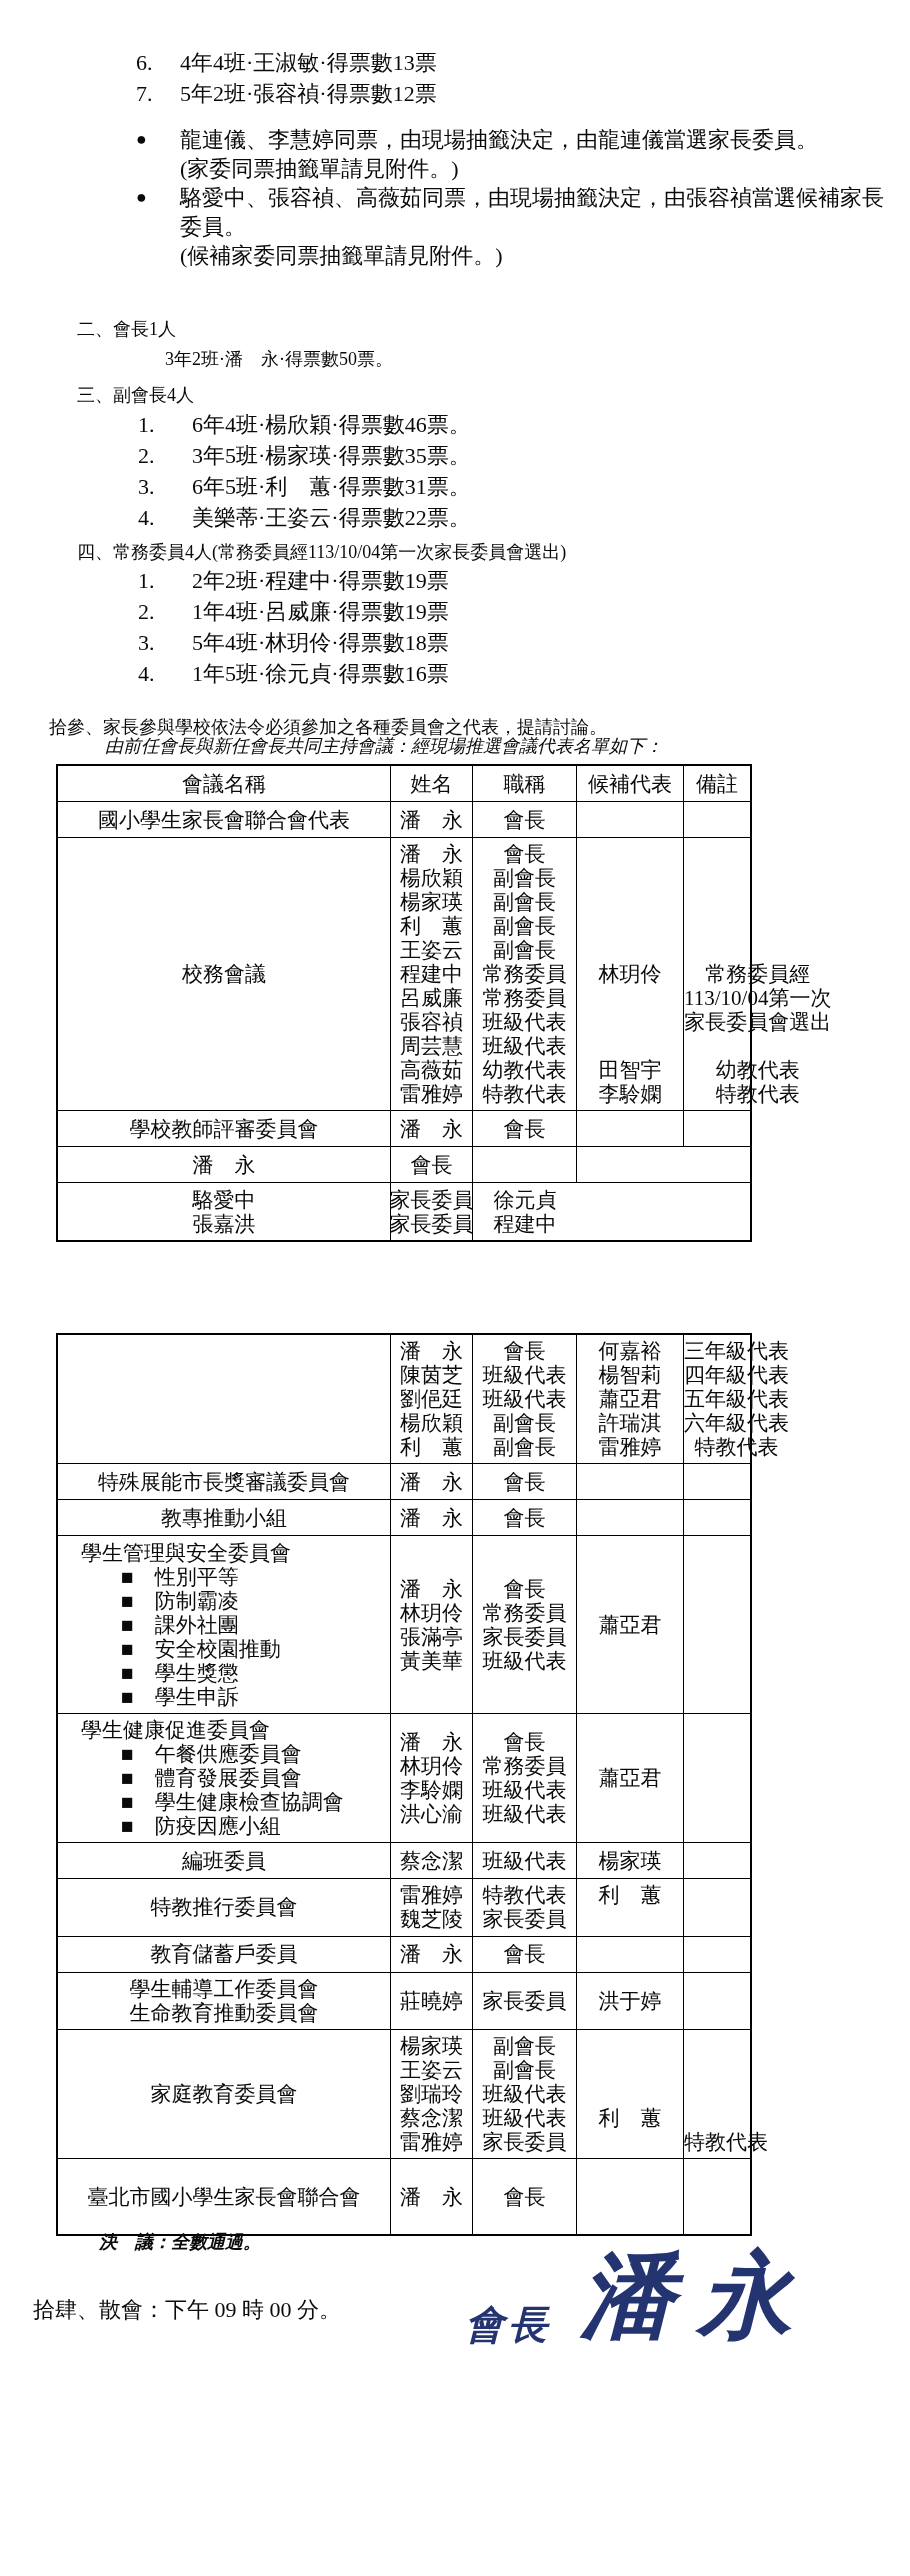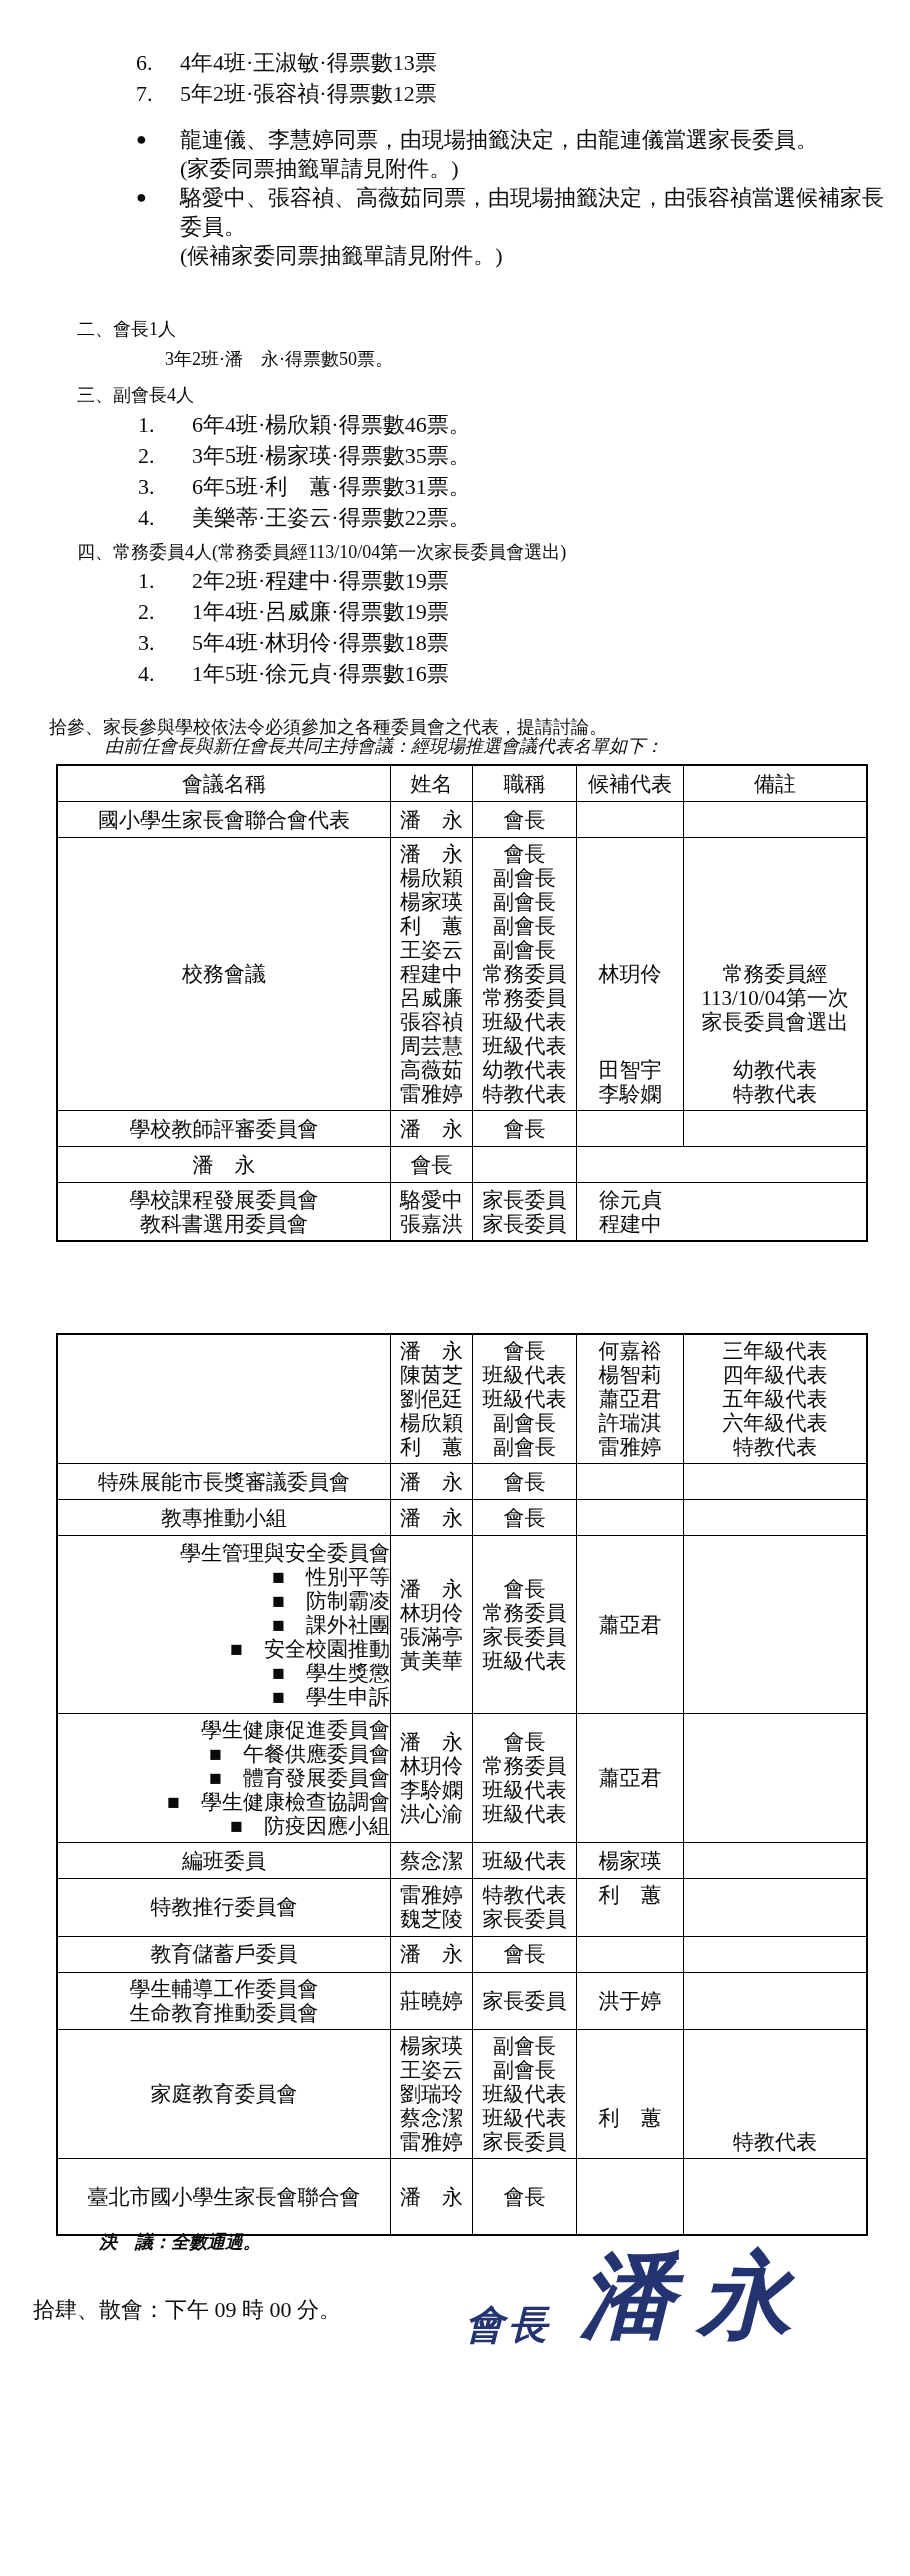--- a/index.html
+++ b/index.html
@@ -17,21 +17,21 @@
   .bodytext{font-size:22px; line-height:31px; white-space:nowrap;}
   .numlist .row{display:flex; line-height:31px;}
   .numlist .num{display:inline-block; width:44px; flex:0 0 44px;}
   .numlist2 .num{width:54px; flex:0 0 54px;}
   .bullets .row{display:flex; line-height:29px;}
   .bullets .marker{display:inline-block; width:44px; flex:0 0 44px; font-size:18px;}
   .heading{font-size:18px; line-height:30px; white-space:nowrap;}
   
   .vtable{
     position:absolute;
-    width:812px;
+    width:696px;
     border:2.1px solid #000;
     background:#fff;
     box-sizing:border-box;
   }
   .trow{
     display:grid;
     grid-template-columns:333px 82px 104px 107px auto;
     border-bottom:1.6px solid #000;
   }
   .trow:last-child{border-bottom:none;}
@@ -41,21 +41,21 @@
     flex-direction:column;
     justify-content:center;
     align-items:center;
     text-align:center;
     padding:4.2px 0;
     box-sizing:border-box;
     min-height:35px;
   }
   .cell:last-child{border-right:none;}
   .t-line{height:24px; line-height:24px; font-size:21px; white-space:nowrap;}
-  .cell.left{align-items:flex-end; text-align:left; padding-left:23px;}
+  .cell.left{align-items:flex-start; text-align:left; padding-left:23px;}
   .cell.left .t-line.bullet{padding-left:40px;}
   .thead .cell{font-size:21px;}
   .t2 .trow:last-child .cell{padding:25.4px 0;}
   
   .decision{font-size:18px; font-style:italic; font-weight:600; white-space:nowrap;}
   .closing{font-size:22px; white-space:nowrap;}
   .signature{display:flex; align-items:flex-start; white-space:nowrap;}
   .sig-title{font-size:39px; font-weight:700; font-style:italic; margin-top:63px; letter-spacing:4.2px;}
   .sig-name{font-size:94px; font-weight:800; font-style:italic; margin-left:29px; line-height:1.3;}
 </style>
@@ -263,24 +263,20 @@
         </div>
         <div class="cell">
           <div class="t-line"></div>
         </div>
         <div class="cell">
           <div class="t-line"></div>
         </div>
       </div>
       <div class="trow">
         <div class="cell">
-          <div class="t-line">學校課程發展委員會</div>
-          <div class="t-line">教科書選用委員會</div>
-        </div>
-        <div class="cell">
           <div class="t-line">駱愛中</div>
           <div class="t-line">張嘉洪</div>
         </div>
         <div class="cell">
           <div class="t-line">家長委員</div>
           <div class="t-line">家長委員</div>
         </div>
         <div class="cell">
           <div class="t-line">徐元貞</div>
           <div class="t-line">程建中</div>

